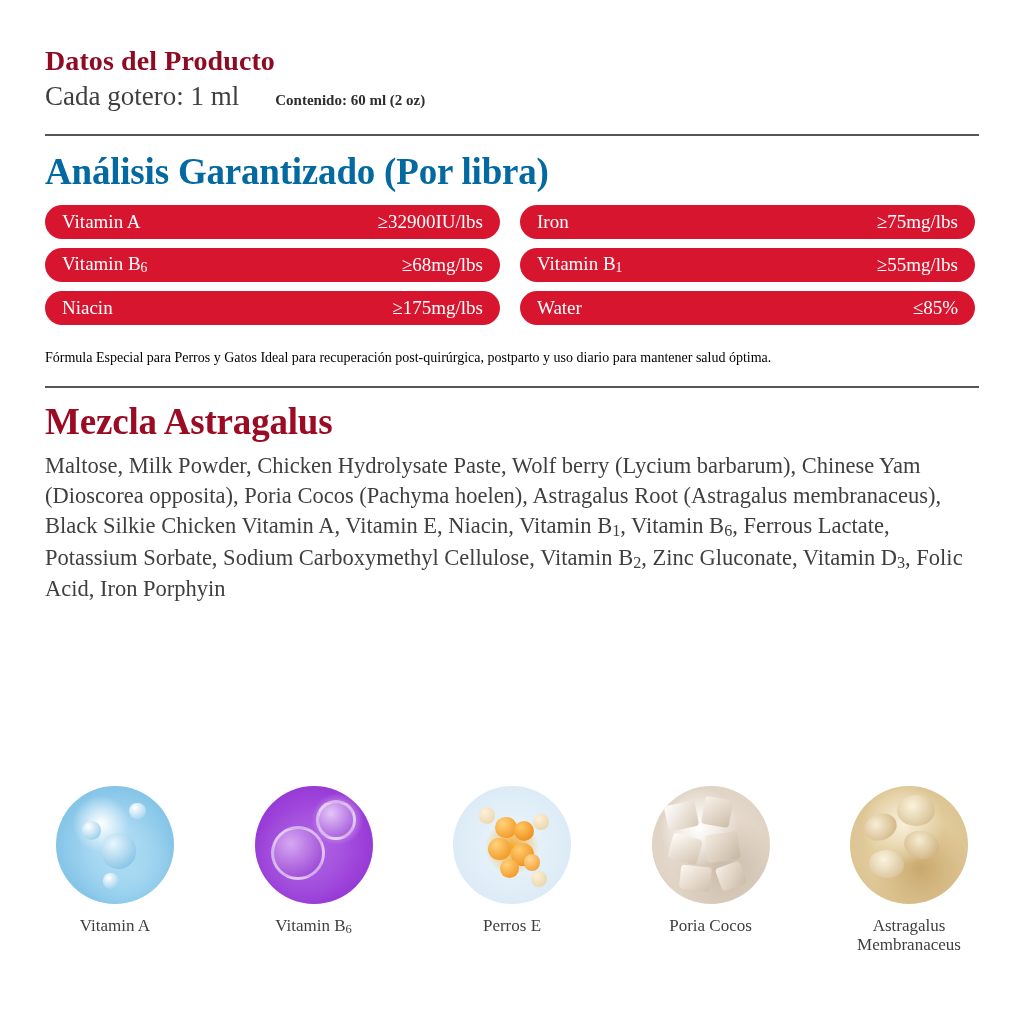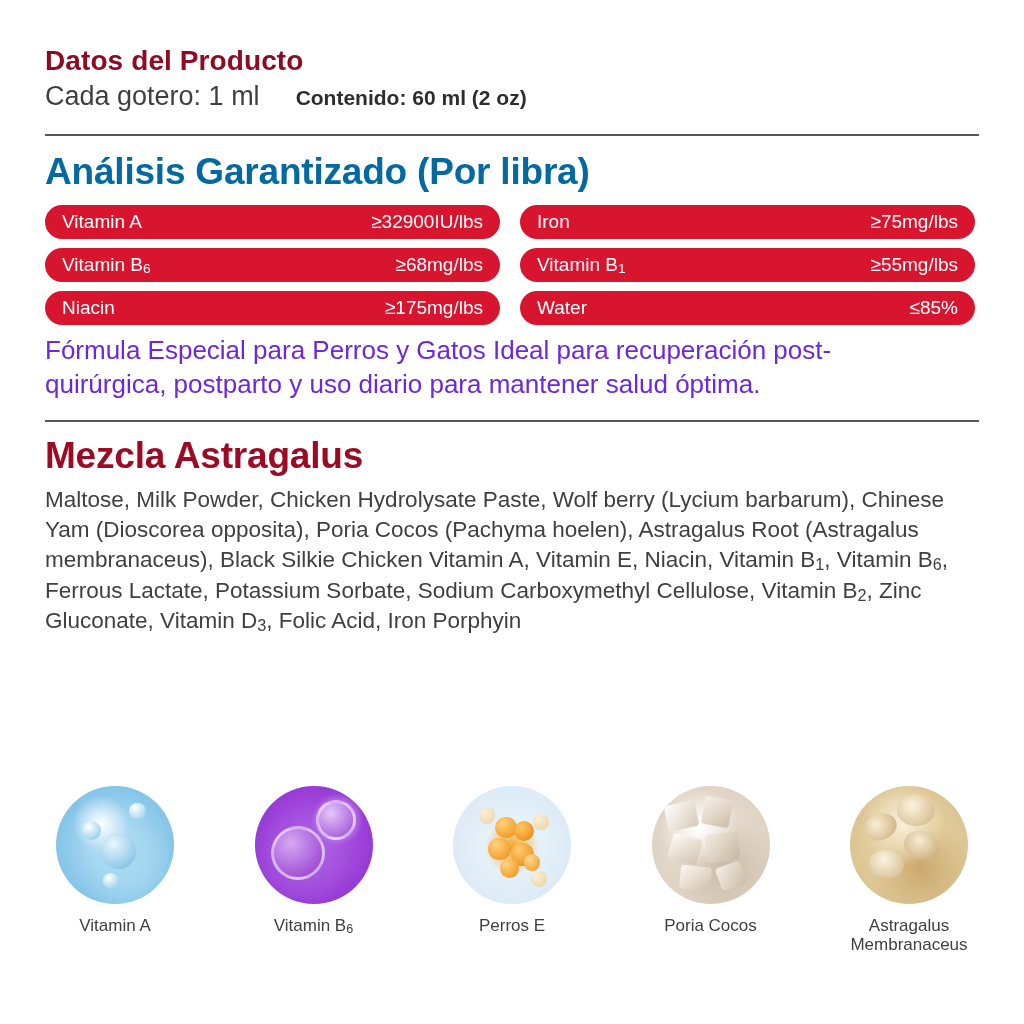--- a/index.html
+++ b/index.html
@@ -14,20 +14,21 @@
     font-family: "Liberation Sans", sans-serif;
     color: #3a3a3a;
     overflow: hidden;
   }
   .page {
     position: relative;
     width: 1024px;
     height: 1024px;
     box-sizing: border-box;
     padding: 0 45px;
+    font-family: Liberation Serif, serif;
   }
 
   
   .facts {
     padding-top: 46px;
   }
   .facts-title {
     font-size: 28px;
     font-weight: bold;
     color: #8F0B24;
@@ -40,21 +41,21 @@
     margin-top: 6px;
   }
   .dropper {
     font-size: 27px;
     font-weight: normal;
     color: #3f3f3f;
     white-space: nowrap;
     text-align: center;
   }
   .contents {
-    font-size: 21px;
+    font-size: 15px;
     font-weight: bold;
     color: #2d2d2d;
     white-space: nowrap;
     margin-left: 36px;
   }
 
   .divider {
     height: 0;
     border-top: 2px solid #55555a;
     margin: 0;
@@ -93,24 +94,24 @@
     font-size: 19px;
   }
   .pill-name { white-space: nowrap; }
   .pill-value { white-space: nowrap; }
   .pill sub {
     font-size: 0.72em;
     vertical-align: -0.18em;
   }
 
   .formula-note {
-    margin-top: 8px;
-    font-size: 26px;
+    margin-top: 24px;
+    font-size: 14px;
     line-height: 1.32;
-    color: #6d28d9;
+    color: #000000;
     max-width: 900px;
   }
 
   
   .blend {
     padding-top: 14px;
   }
   .blend-title {
     font-size: 37px;
     font-weight: bold;

